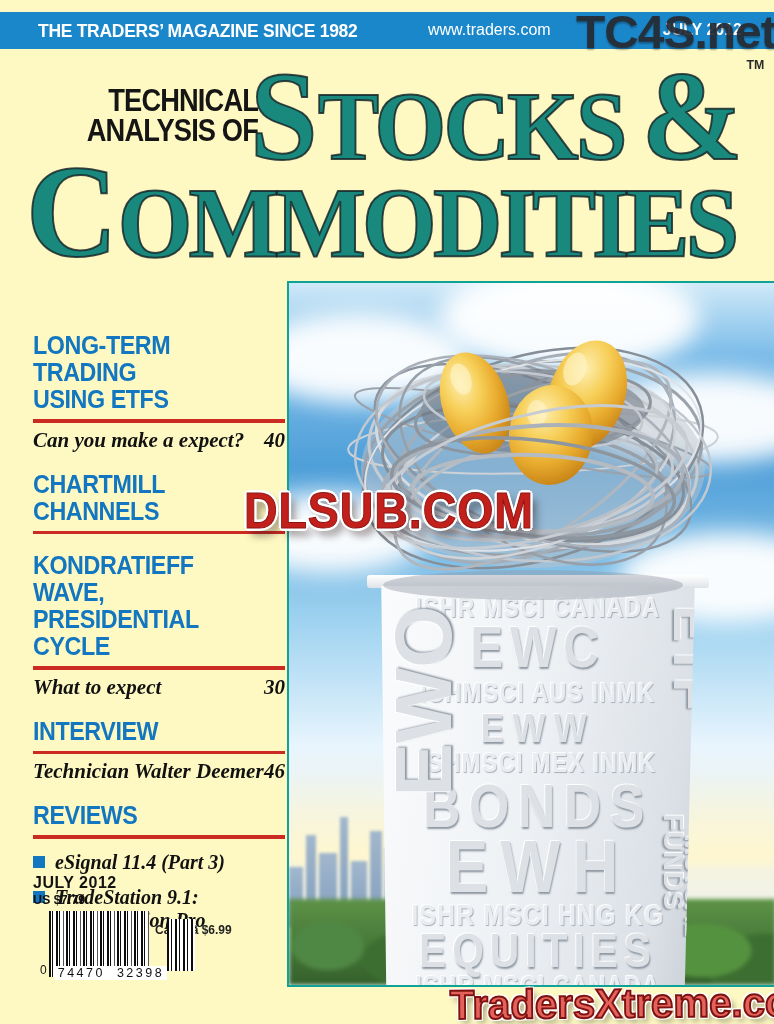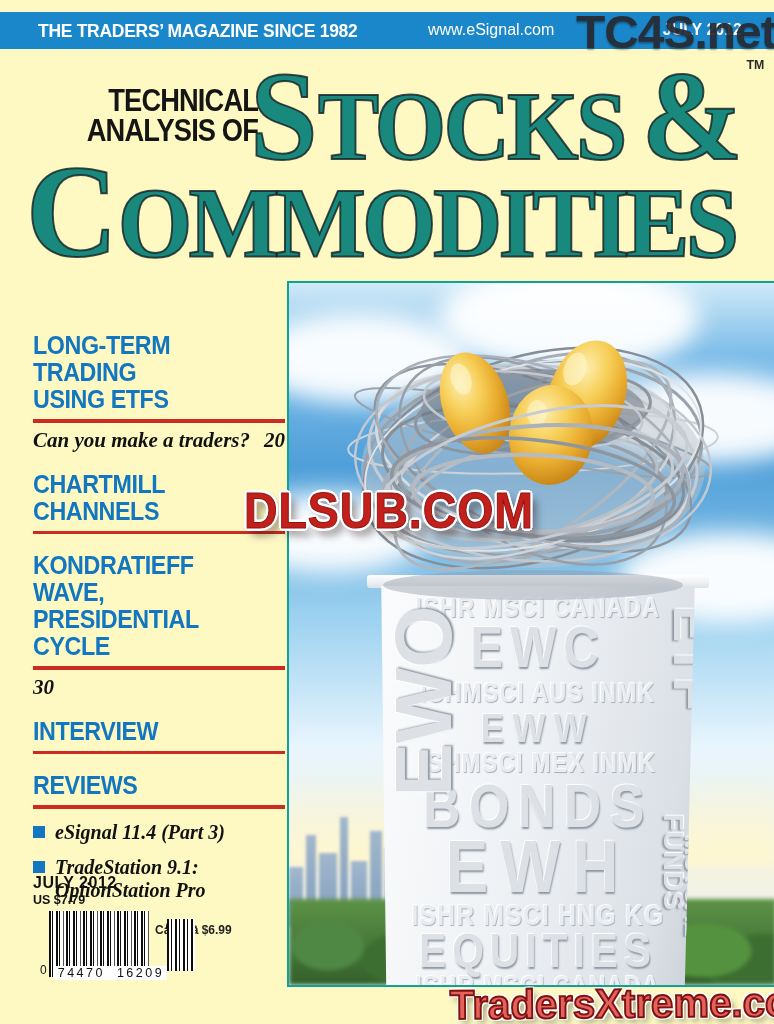--- a/index.html
+++ b/index.html
@@ -123,21 +123,21 @@
   .addon-bars{position:absolute;left:2px;top:16px;width:28px;height:52px;
         background:repeating-linear-gradient(90deg,#0c0c0c 0 2px,#fff 2px 4px,#0c0c0c 4px 5px,#fff 5px 8px);}
 </style>
 </head>
 <body>
 
 <div class="page">
 
   <div class="banner">
     <span class="tagline">THE TRADERS’ MAGAZINE SINCE 1982</span>
-    <span class="website">www.eSignal.com</span>
+    <span class="website">www.traders.com</span>
     <span class="issue">JULY 2012</span>
   </div>
 
   <div class="kicker">TECHNICAL
 ANALYSIS OF</div>
   <div class="mast t1">
     <span class="big">S</span>
       <span class="small">TOCKS</span>
       <span class="big amp">&amp;</span>
       <span class="tm">TM</span>
@@ -146,40 +146,45 @@
     <span class="big">C</span>
       <span class="small">OMMODITIES</span>
   </div>
 
   <div class="toc">
     <section>
       <h2>LONG-TERM TRADING
 USING ETFS</h2>
       <div class="rule"></div>
       <div class="teaser">
-          <span>Can you make a traders?</span>
-        <span>20</span>
+          <span>Can you make a expect?</span>
+        <span>40</span>
         </div>
     </section>
     <section>
       <h2>CHARTMILL
 CHANNELS</h2>
       <div class="rule"></div>
     </section>
     <section>
       <h2>KONDRATIEFF WAVE,
 PRESIDENTIAL CYCLE</h2>
       <div class="rule"></div>
       <div class="teaser">
+          <span>What to expect</span>
         <span>30</span>
         </div>
     </section>
     <section>
       <h2>INTERVIEW</h2>
       <div class="rule"></div>
+      <div class="teaser">
+          <span>Technician Walter Deemer</span>
+        <span>46</span>
+        </div>
     </section>
     <section>
       <h2>REVIEWS</h2>
       <div class="rule"></div>
       <div class="bullets">
         <div class="bullet">
           <span class="sq"></span>
           <span>eSignal 11.4 (Part 3)</span></div>
         <div class="bullet">
           <span class="sq"></span>
@@ -301,21 +306,21 @@
 
   <div class="footer">
     <div class="f-issue">JULY 2012</div>
     <div class="f-prices">
       <span class="f-us">US $7.79</span>
       <span class="f-ca">Canada $6.99</span>
     </div>
     <div class="bc-wrap">
       <span class="bc-lead">0</span>
       <div class="bc-bars">
-        <span class="bc-digits">74470  16209</span>
+        <span class="bc-digits">74470  32398</span>
       </div>
       <span class="bc-trail">4</span>
       <div class="bc-addon">
         <span class="addon-txt">0 7&gt;</span>
         <div class="addon-bars"></div>
       </div>
     </div>
   </div>
 
   <div class="wm-top">TC4S.net</div>

